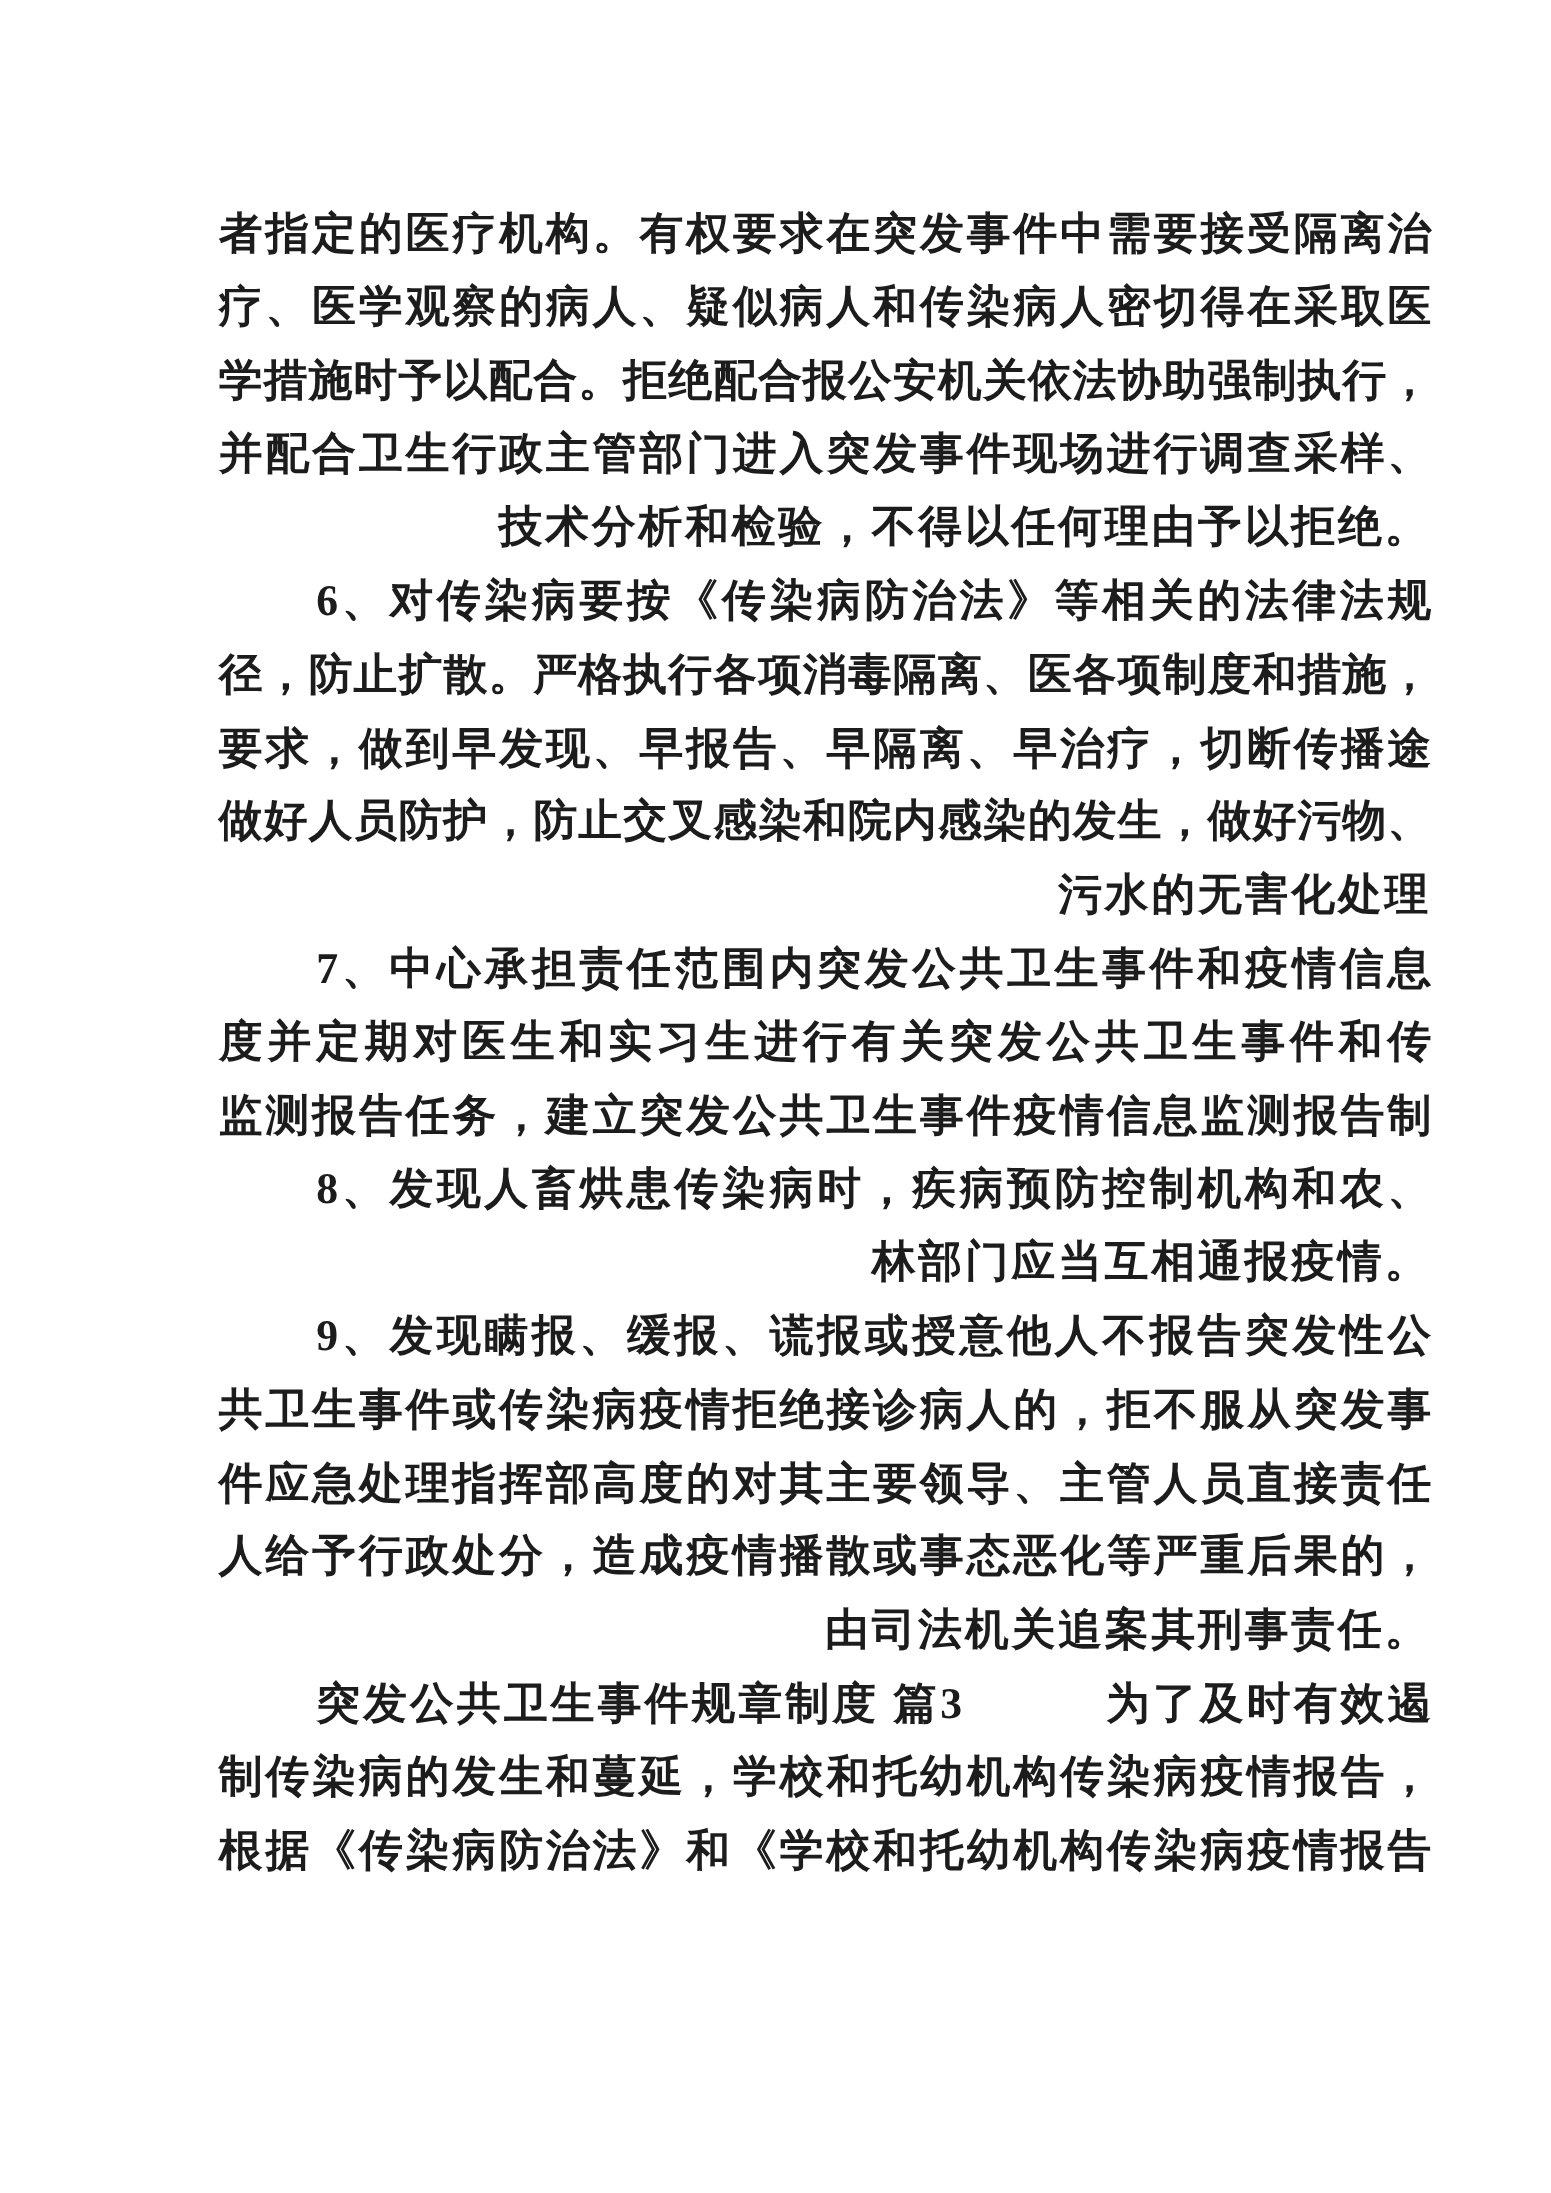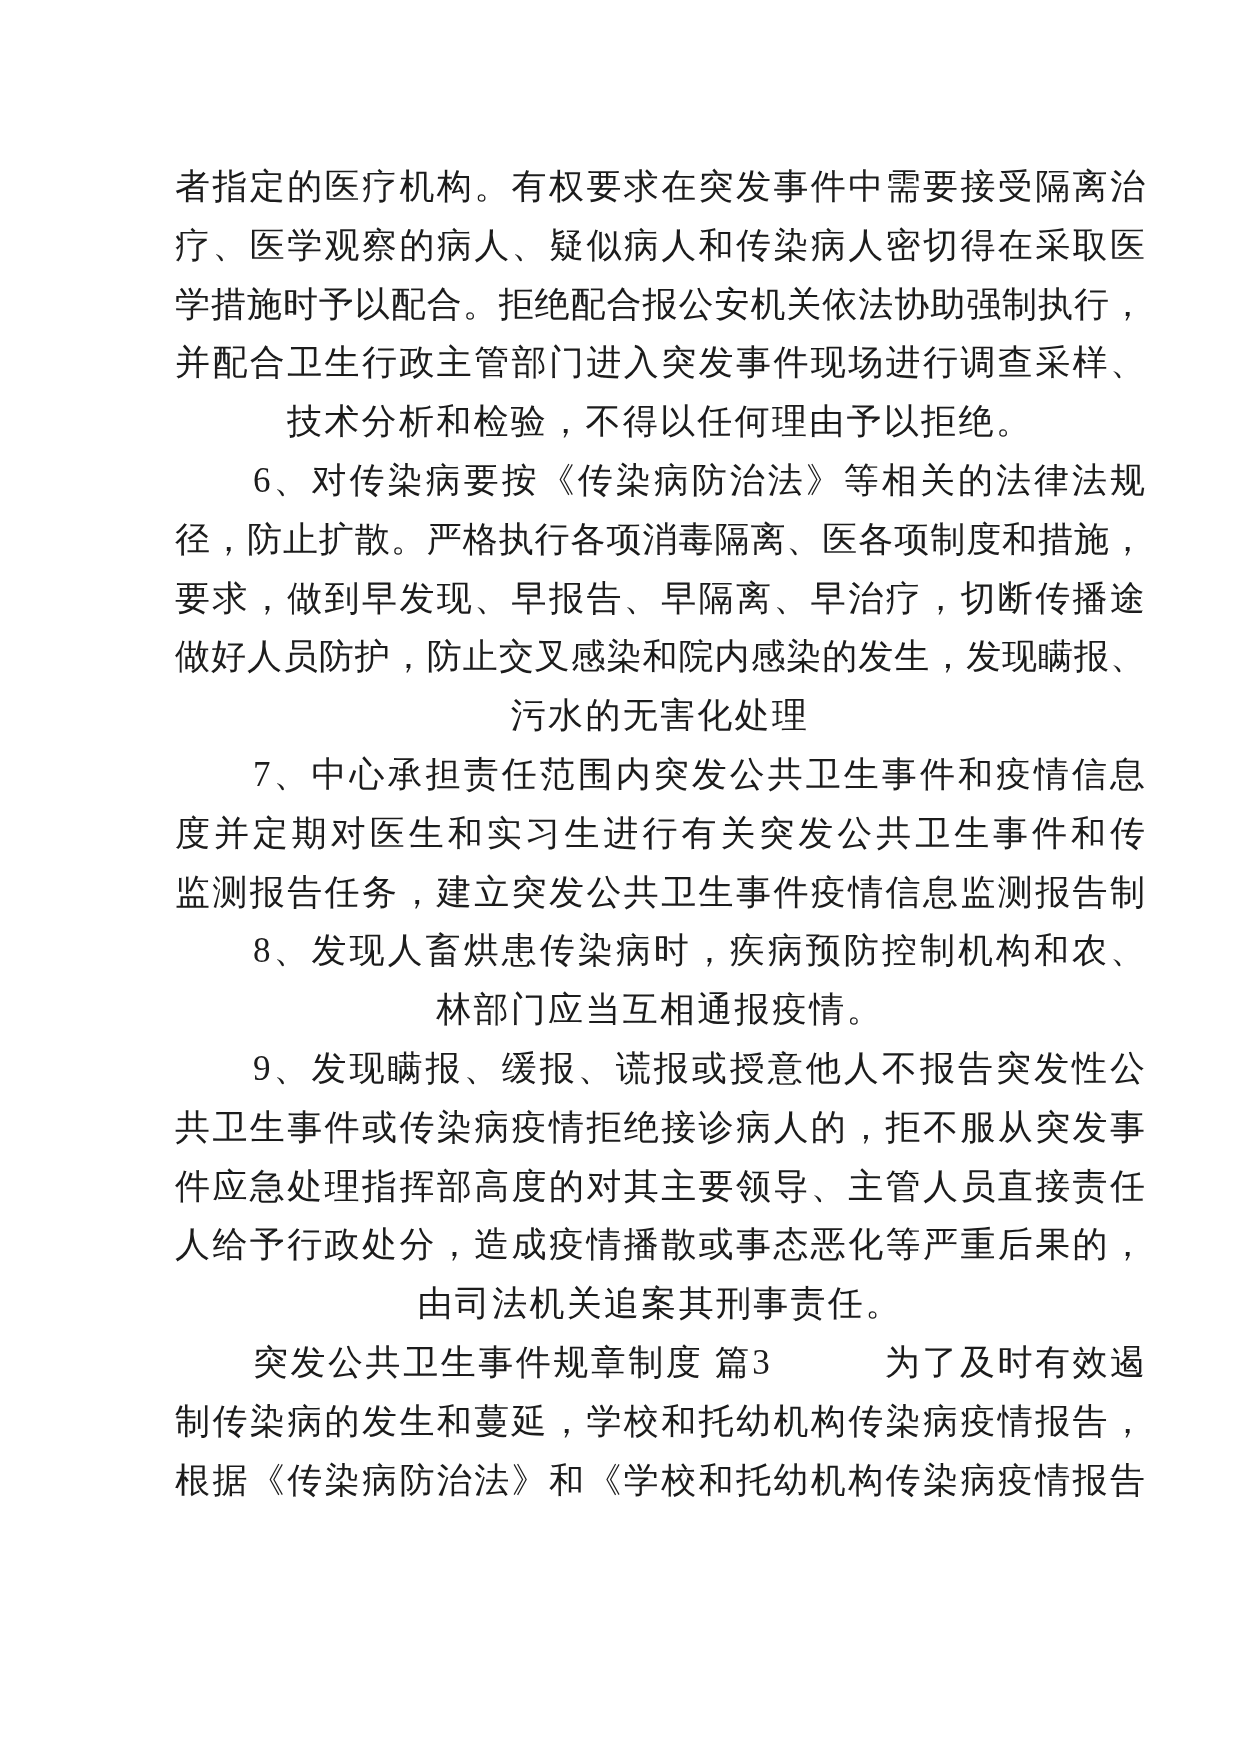--- a/index.html
+++ b/index.html
@@ -7,20 +7,21 @@
     padding: 0;
     background: #ffffff;
   }
   .page {
     position: relative;
     width: 1241px;
     height: 1754px;
     background: #ffffff;
     overflow: hidden;
     font-family: "Liberation Serif", "DejaVu Serif", serif;
+    font-weight: bold;
   }
   .textblock {
     position: absolute;
     left: 175px;
     top: 158px;
     width: 970px;
     color: #1c1c1c;
     font-size: 35px;
     line-height: 58.8px;
   }
@@ -30,42 +31,42 @@
     height: 58.8px;
     overflow: visible;
   }
   
   p.line.fill {
     text-align: justify;
     text-align-last: justify;
   }
   
   p.line.short {
-    text-align: center;
+    text-align: right;
     letter-spacing: 2.3px;
   }
   
   p.line.indent {
     padding-left: 78px;
   }
 </style>
 </head>
 <body>
 
 <main class="page">
   <div class="textblock" id="lines" style="color: rgb(28, 28, 28);">
       <p class="line fill">者指定的医疗机构。有权要求在突发事件中需要接受隔离治</p>
       <p class="line fill">疗、医学观察的病人、疑似病人和传染病人密切得在采取医</p>
       <p class="line fill">学措施时予以配合。拒绝配合报公安机关依法协助强制执行，</p>
       <p class="line fill">并配合卫生行政主管部门进入突发事件现场进行调查采样、</p>
       <p class="line short">技术分析和检验，不得以任何理由予以拒绝。</p>
       <p class="line indent fill">6、对传染病要按《传染病防治法》等相关的法律法规</p>
       <p class="line fill">径，防止扩散。严格执行各项消毒隔离、医各项制度和措施，</p>
       <p class="line fill">要求，做到早发现、早报告、早隔离、早治疗，切断传播途</p>
-      <p class="line fill">做好人员防护，防止交叉感染和院内感染的发生，发现瞒报、</p>
+      <p class="line fill">做好人员防护，防止交叉感染和院内感染的发生，做好污物、</p>
       <p class="line short">污水的无害化处理</p>
       <p class="line indent fill">7、中心承担责任范围内突发公共卫生事件和疫情信息</p>
       <p class="line fill">度并定期对医生和实习生进行有关突发公共卫生事件和传</p>
       <p class="line fill">监测报告任务，建立突发公共卫生事件疫情信息监测报告制</p>
       <p class="line indent fill">8、发现人畜烘患传染病时，疾病预防控制机构和农、</p>
       <p class="line short">林部门应当互相通报疫情。</p>
       <p class="line indent fill">9、发现瞒报、缓报、谎报或授意他人不报告突发性公</p>
       <p class="line fill">共卫生事件或传染病疫情拒绝接诊病人的，拒不服从突发事</p>
       <p class="line fill">件应急处理指挥部高度的对其主要领导、主管人员直接责任</p>
       <p class="line fill">人给予行政处分，造成疫情播散或事态恶化等严重后果的，</p>

